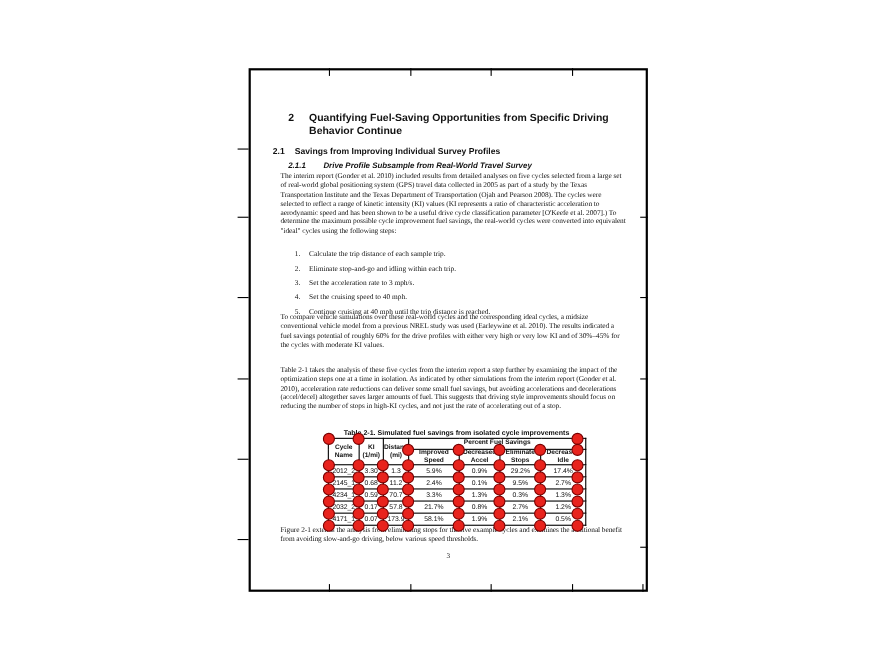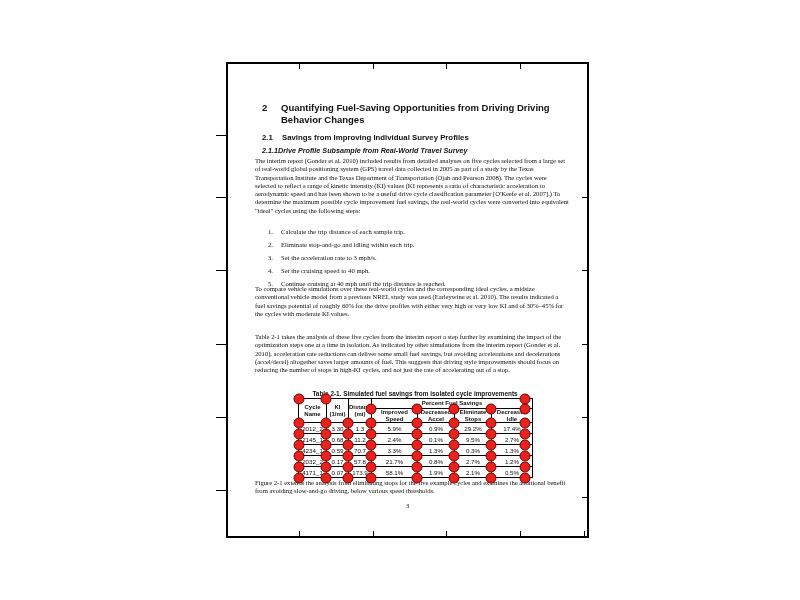--- a/index.html
+++ b/index.html
@@ -16,31 +16,31 @@
   .tick.bottom{width:1px;height:7px;bottom:-2px;}
   .tick.left{height:1px;width:10px;left:-12px;}
   .tick.right{height:1px;width:7px;right:-2px;}
   .h1{
     position:absolute;left:34px;top:38px;width:312px;
     font-family:"Liberation Sans", sans-serif;font-weight:bold;
     font-size:9.5px;line-height:12px;display:flex;
   }
   .h1 .num{width:19px;flex:none;}
   .h2{
-    position:absolute;left:34px;top:69px;width:312px;
+    position:absolute;left:20px;top:69px;width:312px;
     font-family:"Liberation Sans", sans-serif;font-weight:bold;
     font-size:7.8px;line-height:9px;display:flex;
   }
   .h2 .num{width:20px;flex:none;}
   .h3{
     position:absolute;left:34px;top:82px;width:312px;
     font-family:"Liberation Sans", sans-serif;font-weight:bold;font-style:italic;
     font-size:7.2px;line-height:9px;display:flex;
   }
-  .h3 .num{width:16px;flex:none;}
+  .h3 .num{width:32px;flex:none;}
   .para{
     position:absolute;left:27px;width:314px;
     font-size:6.7px;line-height:8.3px;letter-spacing:-0.05px;
   }
   .p1{top:93px;}
   .p2{top:221px;}
   .p3{top:269px;}
   .p4{top:415px;}
   .steps{position:absolute;left:40px;top:164px;width:290px;}
   .step{display:flex;height:13px;font-size:6.7px;line-height:8px;}
@@ -70,21 +70,21 @@
     pointer-events:none;
   }
 </style>
 </head>
 <body>
 
 <div class="page">
 
   <div class="h1">
     <span class="num">2</span>
-    <span>Quantifying Fuel-Saving Opportunities from Driving Driving Behavior Changes</span>
+    <span>Quantifying Fuel-Saving Opportunities from Specific Driving Behavior Continue</span>
   </div>
 
   <div class="h2">
     <span class="num">2.1</span>
     <span>Savings from Improving Individual Survey Profiles</span>
   </div>
 
   <div class="h3">
     <span class="num">2.1.1</span>
     <span>Drive Profile Subsample from Real-World Travel Survey</span>

